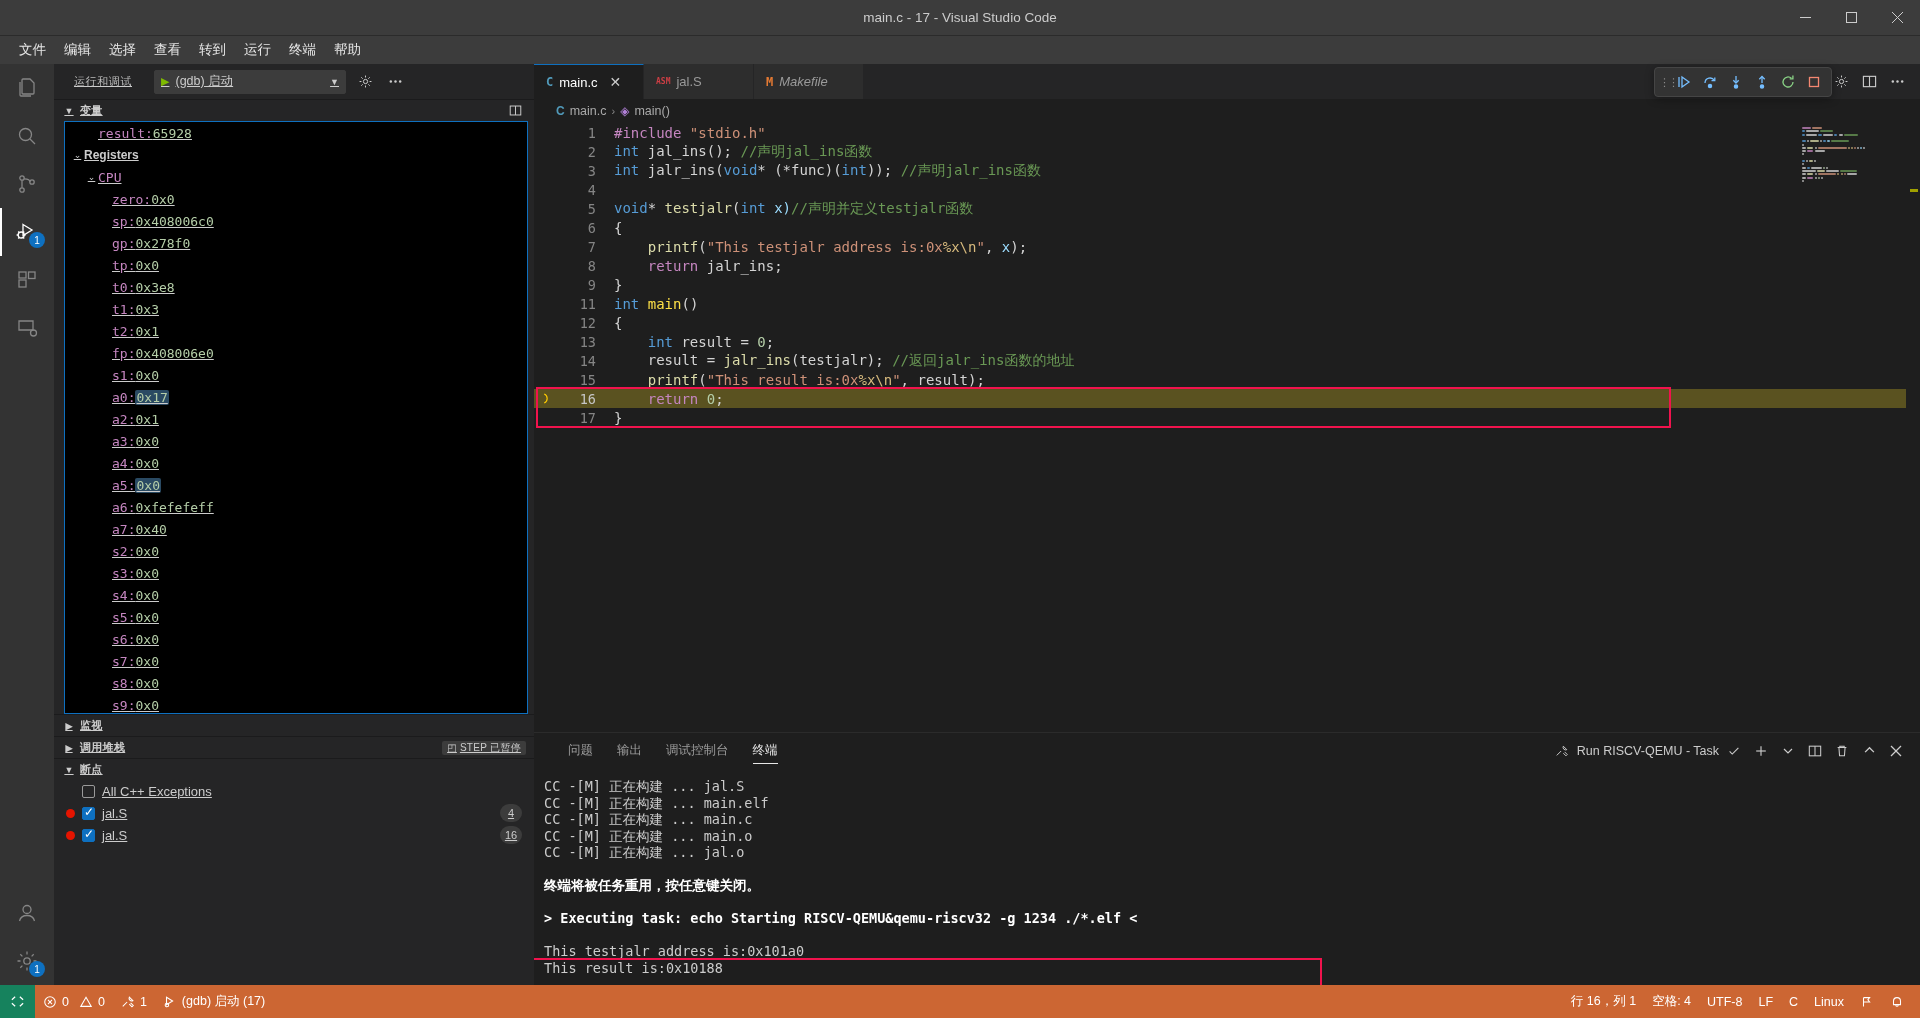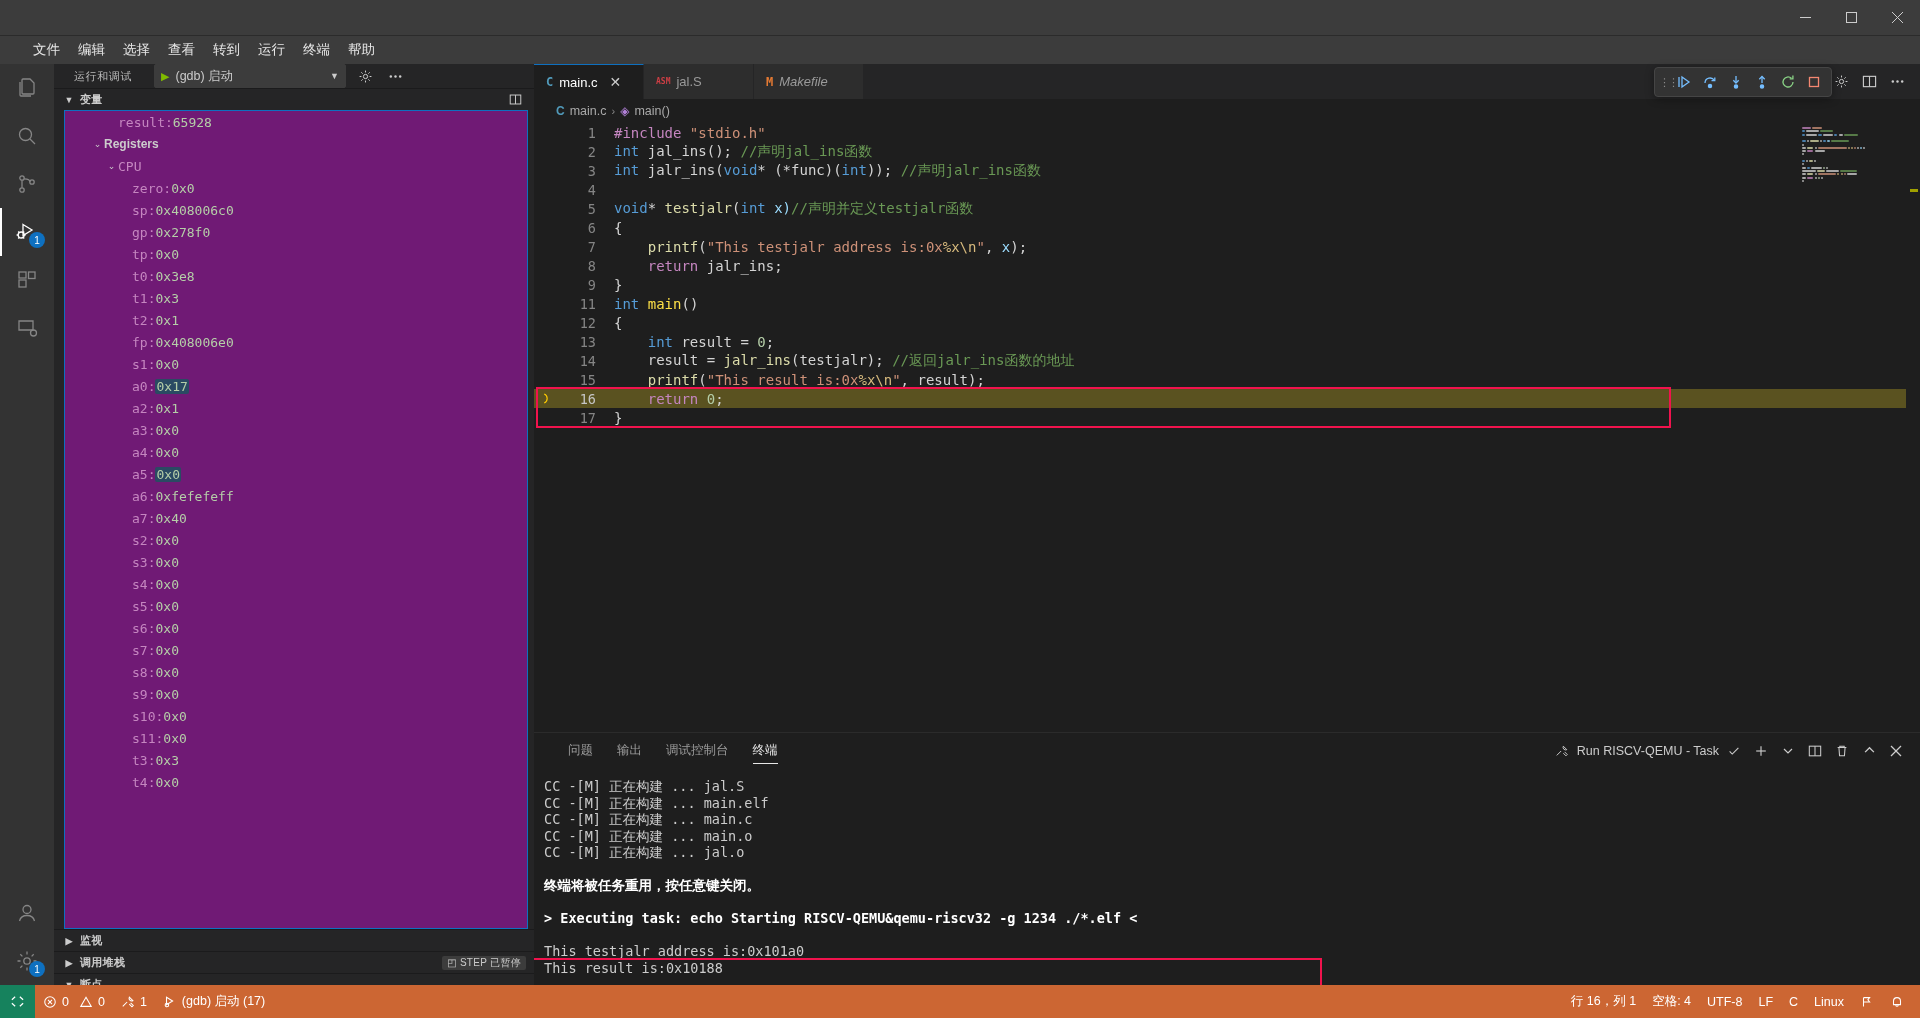--- a/index.html
+++ b/index.html
@@ -18,21 +18,21 @@
   }
   #titlebar .title {
     position:absolute; left:0; right:0; text-align:center;
     font-size:13.5px; color:#cccccc; pointer-events:none;
   }
   .winbtns { margin-left:auto; display:flex; height:36px; z-index:2; }
   .winbtn { width:46px; height:36px; display:flex; align-items:center; justify-content:center; color:#cccccc;}
   .winbtn svg { display:block; }
 
   
-  #menubar { height:28px; background:#3c3c3c; display:flex; align-items:center; padding-left:24px; }
+  #menubar { height:28px; background:#3c3c3c; display:flex; align-items:center; padding-left:10px; }
   #menubar .mi { padding:3px 9px; font-size:13.5px; color:#e6e6e6; border-radius:3px; }
 
   
   #shell { display:flex; height:calc(1018px - 36px - 28px - 33px); }
 
   
   #activitybar {
     width:54px; background:#333333; display:flex; flex-direction:column;
     align-items:center; flex:0 0 54px; position:relative;
   }
@@ -41,21 +41,21 @@
   .actitem.active::before{ content:""; position:absolute; left:0; top:0; bottom:0; width:2px; background:#ffffff;}
   .actbadge {
     position:absolute; right:9px; bottom:8px; min-width:16px; height:16px;
     background:#0e70c0; color:#fff; border-radius:8px; font-size:10px;
     display:flex; align-items:center; justify-content:center; padding:0 4px;
     font-family:"Liberation Sans", sans-serif;
   }
   #actbottom { margin-top:auto; display:flex; flex-direction:column; align-items:center; }
 
   
-  #sidebar { width:480px; flex:0 0 480px; background:#252526; display:flex; flex-direction:column; }
+  #sidebar { width:480px; flex:0 0 480px; background:#252526; display:flex; flex-direction:column;text-decoration:underline; }
   #sbhead {
     height:35px; display:flex; align-items:center; padding:0 8px 0 20px; gap:8px;
   }
   #sbhead .sbtitle { font-size:11px; letter-spacing:.6px; color:#bbbbbb; text-transform:uppercase; flex:0 0 auto;}
   .launchsel {
     margin-left:14px; background:#3c3c3c; border:1px solid #3c3c3c; height:24px; border-radius:2px;
     display:flex; align-items:center; gap:6px; padding:0 6px; width:192px; font-size:12.5px; color:#cccccc;
   }
   .launchsel .playglyph { color:#7fba00; font-size:11px; }
   .launchsel .chev { margin-left:auto; color:#cccccc; font-size:9px;}
@@ -70,22 +70,22 @@
   }
   .secthdr .tw { width:14px; text-align:center; font-size:9px; color:#cccccc; }
   .secthdr .pillwrap { margin-left:auto; margin-right:8px; display:flex; align-items:center; gap:4px; }
   .pill {
     font-size:10px; font-weight:normal; color:#cccccc; background:#3c3c3c;
     padding:0px 5px; border-radius:2px; display:flex; align-items:center; gap:3px;
   }
 
   
   #varsbody {
-    margin:0 6px 0 10px; border:1px solid #0e70c0; background:#701a75;
-    height:819px; overflow:hidden; position:relative;padding-left:20px;
+    margin:0 6px 0 10px; border:1px solid #0e70c0; background:#000000;
+    height:593px; overflow:hidden; position:relative;
   }
   .varrow {
     height:22px; display:flex; align-items:center; font-size:13px;
     font-family:"DejaVu Sans Mono","Liberation Mono",monospace; white-space:nowrap;
   }
   .varrow .tw { width:13px; text-align:center; font-size:9px; color:#cccccc; font-family:"Liberation Sans",sans-serif;}
   .k { color:#c586c0; }
   .kw { color:#cccccc; font-family:"Liberation Sans",sans-serif; font-size:12px; font-weight:bold;}
   .kcpu { color:#c586c0; }
   .v { color:#b5cea8; }
@@ -172,20 +172,21 @@
   #statusbar .remote { background:#16825d; height:33px; display:flex; align-items:center; padding:0 10px; }
   .sitem { display:flex; align-items:center; gap:5px; padding:0 8px; height:33px; }
   #statusright { margin-left:auto; display:flex; align-items:flex-end; padding-right:8px; }
 
   svg { overflow:visible; }
 </style>
 </head>
 <body>
 
 <div id="titlebar">
+  <div class="title">main.c - 17 - Visual Studio Code</div>
   <div class="winbtns">
     <div class="winbtn">
       <svg width="11" height="11" viewBox="0 0 11 11">
           <line x1="0" y1="5.5" x2="11" y2="5.5" stroke="currentColor" stroke-width="1"></line>
         </svg>
     </div>
     <div class="winbtn">
       <svg width="11" height="11" viewBox="0 0 11 11">
           <rect x="0.5" y="0.5" width="10" height="10" fill="none" stroke="currentColor" stroke-width="1"></rect>
         </svg>

